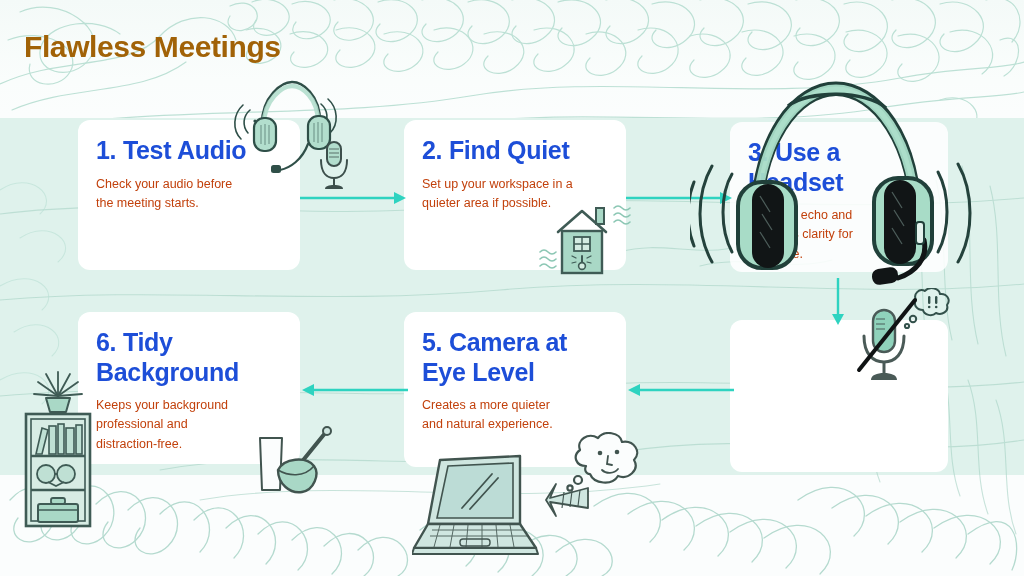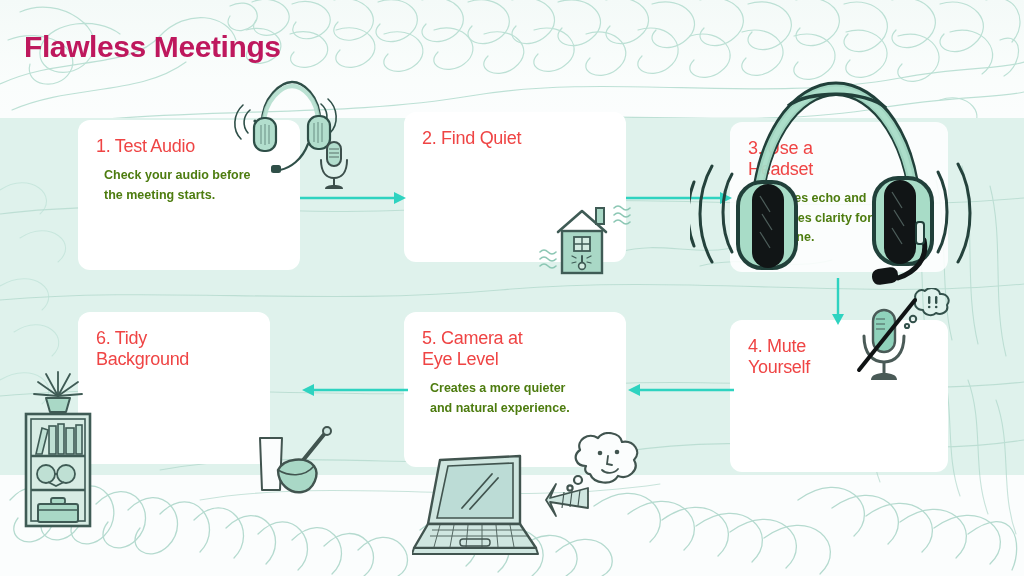--- a/index.html
+++ b/index.html
@@ -43,52 +43,51 @@
   }
 
   
   .title {
     position: absolute;
     left: 24px;
     top: 30px;
     font-size: 30px;
     font-weight: 700;
     letter-spacing: -0.4px;
-    color: #be185d;
+    color: #a16207;
     z-index: 40;
   }
 
   
   .card {
     position: absolute;
     background: #ffffff;
     border-radius: 12px;
     box-sizing: border-box;
     padding: 16px 18px 14px 18px;
     z-index: 20;
   }
   .card.translucent {
     background: rgba(255,255,255,0.86);
   }
   .card-title {
-    font-size: 18px;
-    font-weight: 400;
+    font-size: 25px;
+    font-weight: 700;
     line-height: 1.18;
-    color: #ef4444;
+    color: #1d4ed8;
     letter-spacing: -0.3px;
     margin: 0 0 9px 0;
     white-space: pre-line;
   }
   .card-body {
     font-size: 12.5px;
     line-height: 1.55;
-    color: #4d7c0f;
-    margin: 8px;
+    color: #c2410c;
+    margin: 0;
     white-space: pre-line;
-    font-weight: bold;
   }
 
   
   .arrow {
     position: absolute;
     z-index: 25;
   }
 
   
   .ill {
@@ -503,42 +502,45 @@
     <path d="M108 8 L12 8" stroke="#2ed3c0" stroke-width="2.4" stroke-linecap="round"></path>
     <path d="M14 2 L2 8 L14 14 Z" fill="#2ed3c0"></path>
   </svg>
 
   <div class="card" style="left:78px; top:120px; width:222px; height:150px;">
     <div class="card-title">1. Test Audio</div>
     <div class="card-body">Check your audio before
 the meeting starts.</div>
   </div>
 
-  <div class="card" style="left:404px; top:112px; width:222px; height:150px;">
+  <div class="card" style="left:404px; top:120px; width:222px; height:150px;">
     <div class="card-title">2. Find Quiet</div>
+    <div class="card-body">Set up your workspace in a
+quieter area if possible.</div>
   </div>
 
   <div class="card translucent" style="left:730px; top:122px; width:218px; height:150px;">
     <div class="card-title">3. Use a
 Headset</div>
     <div class="card-body">Reduces echo and
 improves clarity for
 everyone.</div>
   </div>
 
   <div class="card" style="left:730px; top:320px; width:218px; height:152px;">
-    <div class="card-title">4. Mute
-Yourself</div>
   </div>
 
   <div class="card" style="left:404px; top:312px; width:222px; height:155px;">
     <div class="card-title">5. Camera at
 Eye Level</div>
     <div class="card-body">Creates a more quieter
 and natural experience.</div>
   </div>
 
-  <div class="card" style="left:78px; top:312px; width:192px; height:152px;">
+  <div class="card" style="left:78px; top:312px; width:222px; height:152px;">
     <div class="card-title">6. Tidy
 Background</div>
+    <div class="card-body">Keeps your background
+professional and
+distraction-free.</div>
   </div>
 
 </div>
 
 </body></html>

